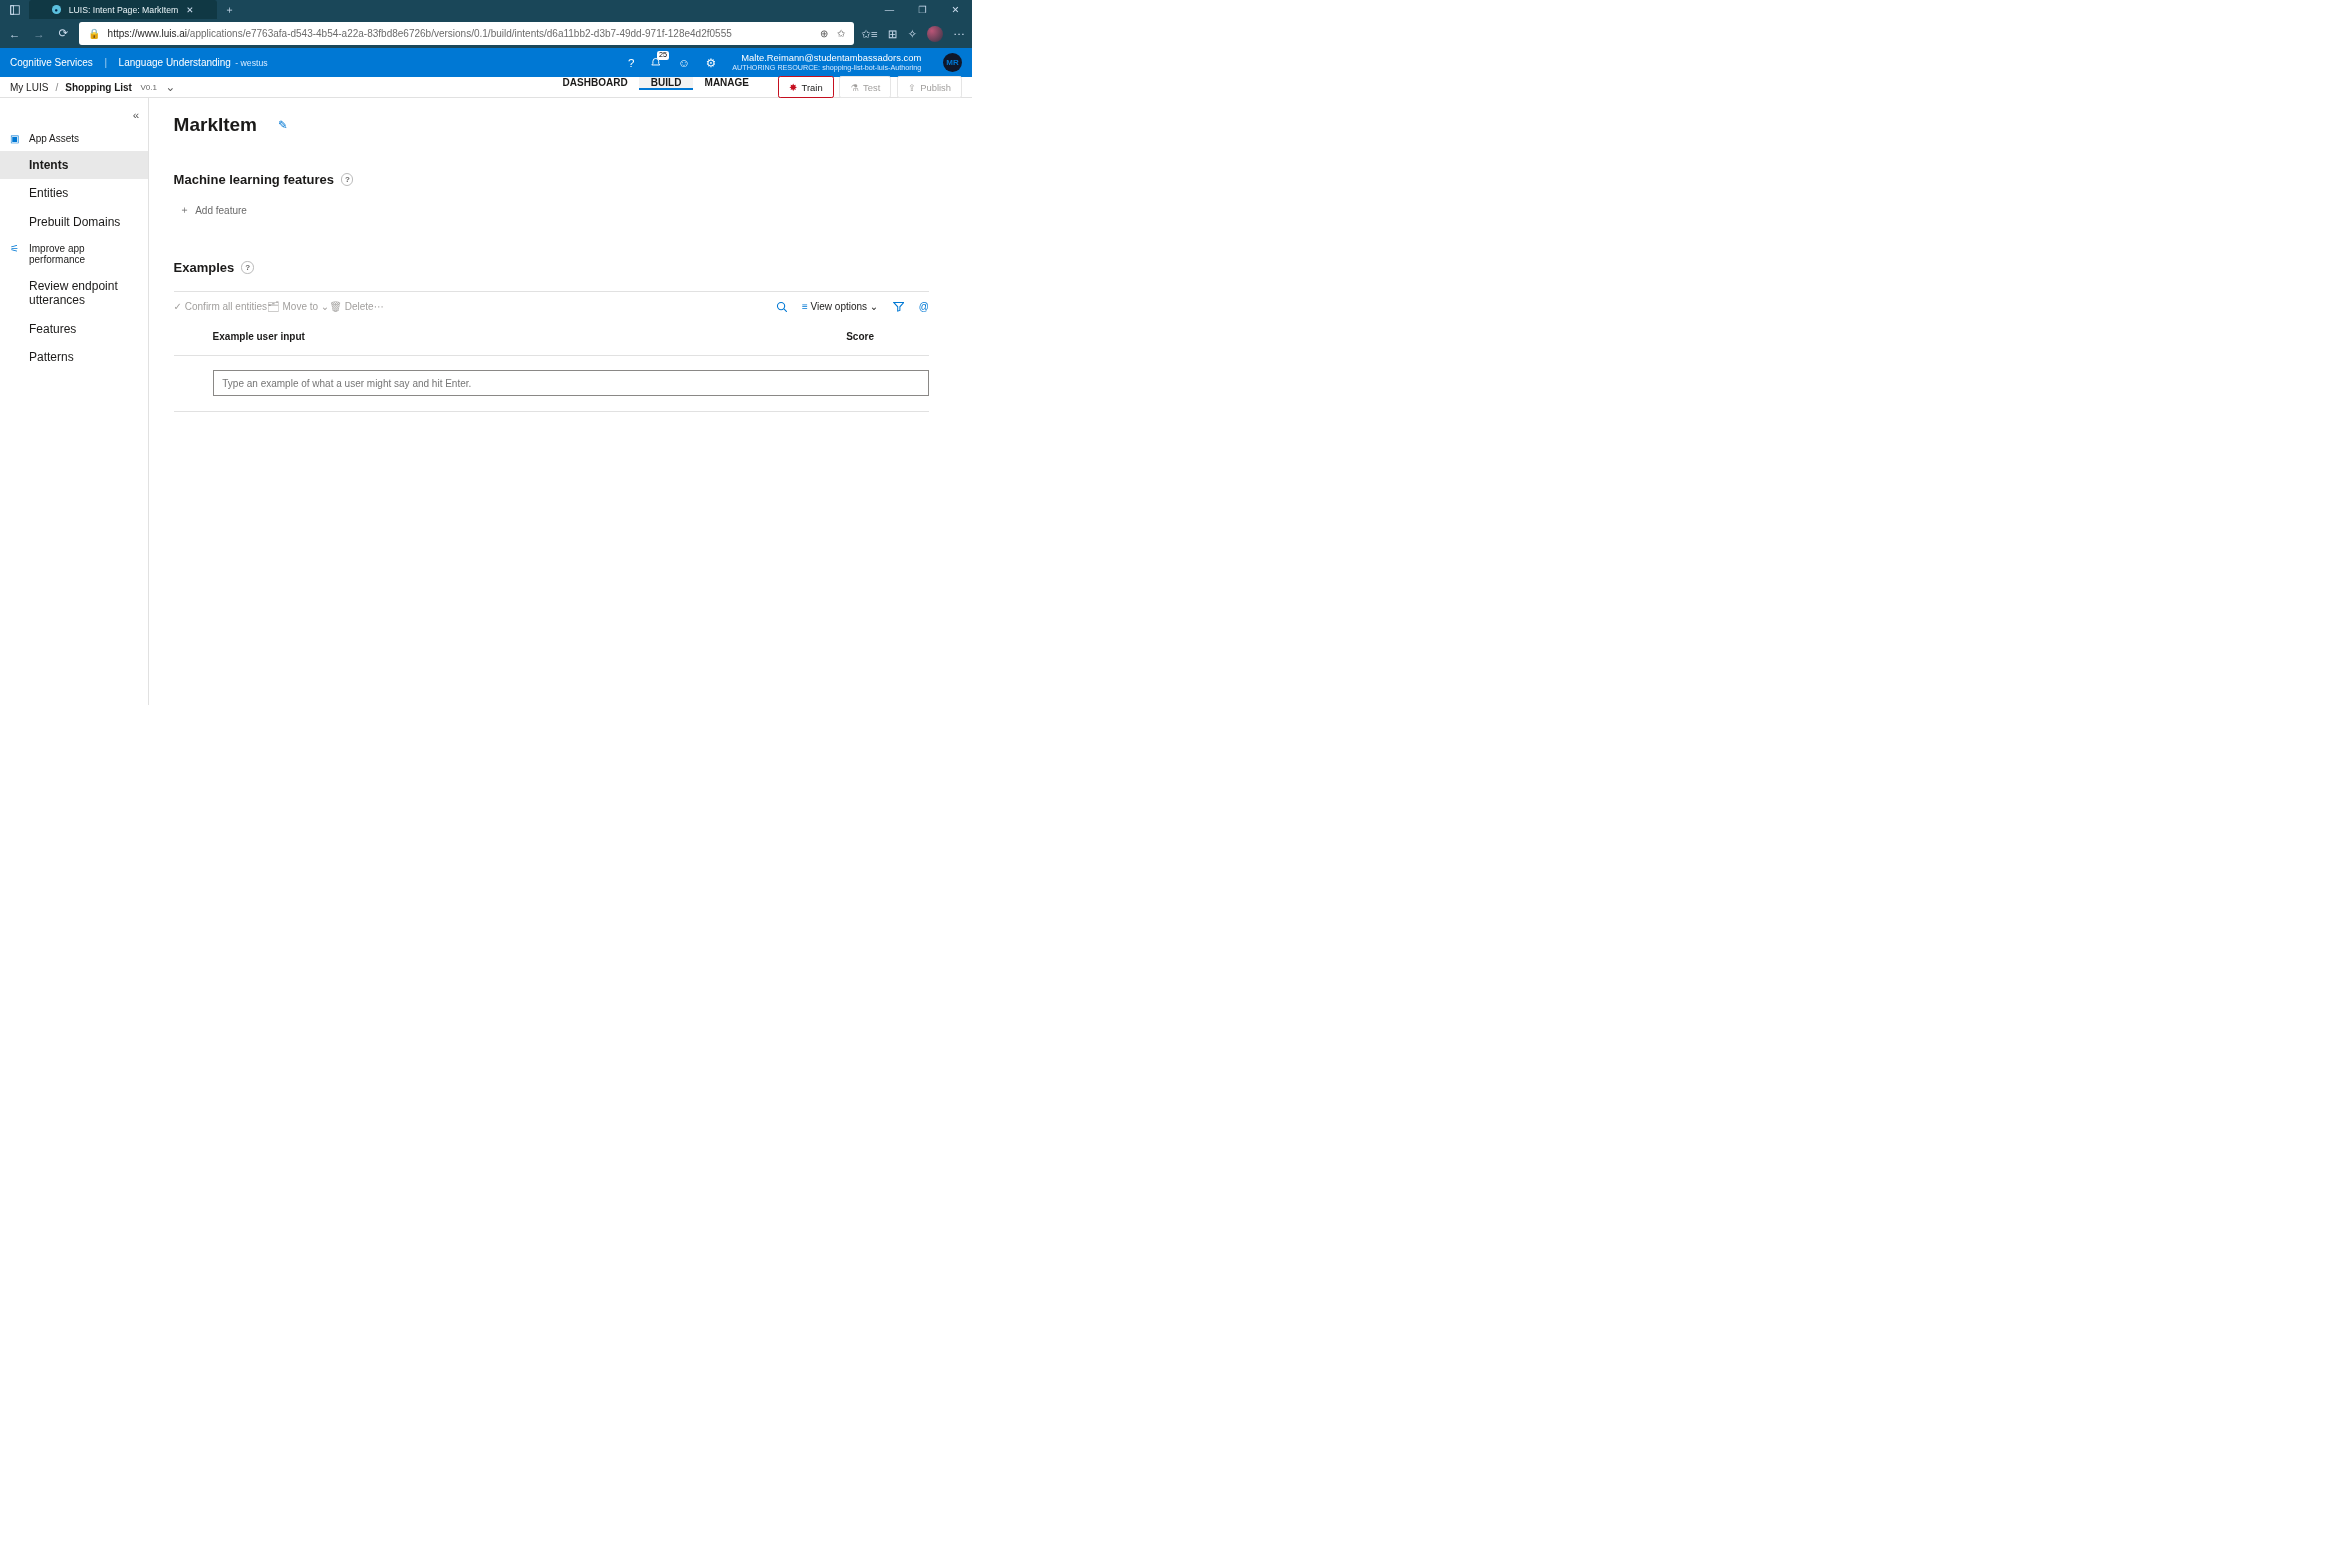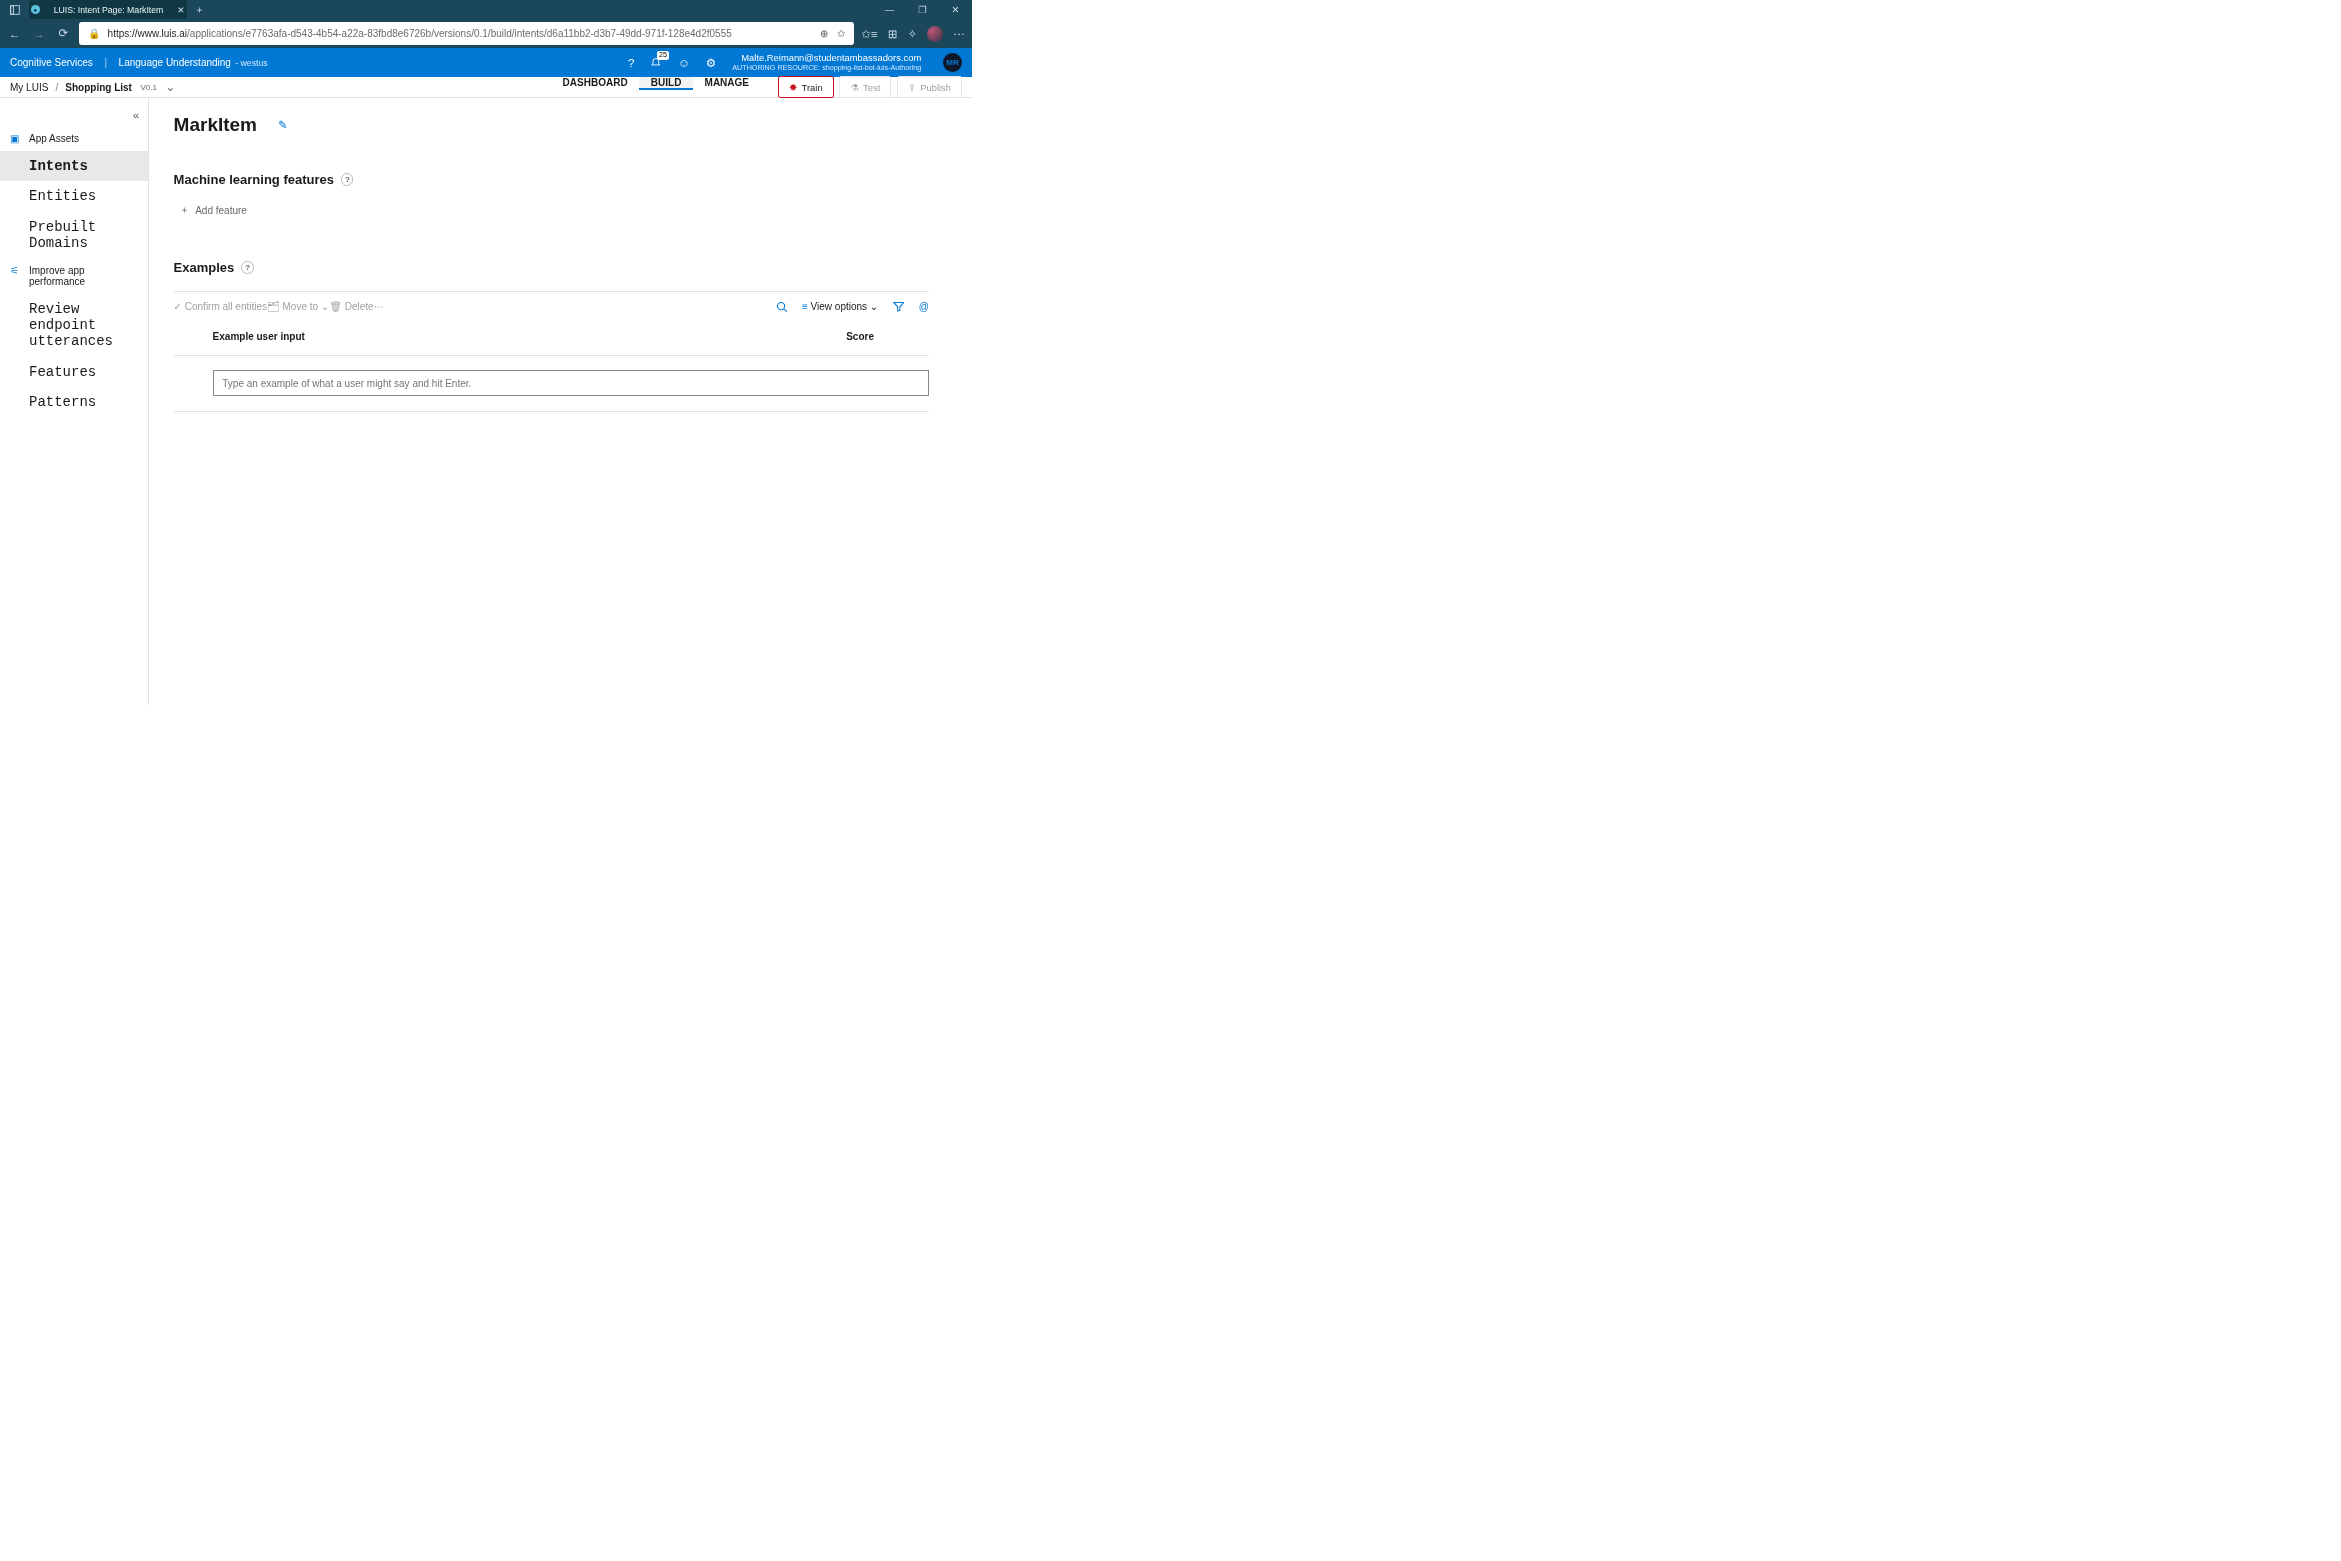--- a/index.html
+++ b/index.html
@@ -20,21 +20,21 @@
     --body-txt:#1b1a19;
     --disabled-txt:#a19f9d;
   }
   *{box-sizing:border-box;}
   html,body{margin:0;padding:0;background:#fff;font-family:Segoe UI,Arial,sans-serif;color:var(--body-txt);}
   body{width:972px;}
   
   .titlebar{height:19px;background:var(--titlebar);display:flex;align-items:flex-end;color:#fff;font-size:8.7px;position:relative;}
   .ti-left{display:flex;align-items:center;height:100%;}
   .ti-app{width:29px;height:100%;display:flex;align-items:center;justify-content:center;}
-  .tab{height:19px;background:var(--tabactive);display:flex;align-items:center;padding:0 2px;gap:14px;min-width:137px;border-top-left-radius:2.9px;border-top-right-radius:2.9px;}
+  .tab{height:19px;background:var(--tabactive);display:flex;align-items:center;padding:0 23px;gap:8px;min-width:137px;border-top-left-radius:2.9px;border-top-right-radius:2.9px;}
   .tab .fav{width:8.7px;height:8.7px;border-radius:50%;background:#5bc0de;display:flex;align-items:center;justify-content:center;font-size:5.8px;color:#024;}
   .tab .ttxt{white-space:nowrap;font-size:8.7px;color:#eaf4f8;}
   .tab .tx{margin-left:auto;color:#cde;}
   .newtab{width:20px;height:19px;display:flex;align-items:center;justify-content:center;color:#cde;font-size:10px;margin-left:2.9px;}
   .winctrls{position:absolute;right:0;top:0;height:19px;display:flex;}
   .winctrls div{width:33px;display:flex;align-items:center;justify-content:center;color:#cde;font-size:9.4px;}
   
   .urlbar{height:29px;background:var(--titlebar);display:flex;align-items:center;padding:0 5.8px;gap:7.2px;}
   .navbtn{width:17.3px;height:17.3px;display:flex;align-items:center;justify-content:center;color:#cde;font-size:11.6px;}
   .addr{flex:1;height:23px;background:#fff;border-radius:2.9px;display:flex;align-items:center;padding:0 8.7px;gap:7.2px;font-size:10px;}
@@ -72,21 +72,21 @@
   .pill.train{border-color:var(--btn-red);}
   .pill.train .dot{color:var(--btn-red);font-size:10px;}
   .pill.test,.pill.publish{color:var(--disabled-txt);border-color:#e5e5e5;}
   
   .layout{display:flex;min-height:607px;}
   .sidebar{width:149px;border-right:0.7px solid var(--pane-border);padding-top:5.8px;}
   .collapse{display:flex;justify-content:flex-end;padding:4.3px 8.7px;color:#555;}
   .sb-group{font-size:10px;color:#1b1a19;padding:7.2px 10px 7.2px 29px;position:relative;}
   .sb-group.hdr{font-weight:400;}
   .sb-ico{position:absolute;left:10px;top:7.2px;color:var(--link-blue);font-size:10px;}
-  .sb-item{padding:7.2px 10px 7.2px 29px;font-size:14px;color:#1b1a19;font-family:Liberation Mono, monospace;}
+  .sb-item{padding:7.2px 10px 7.2px 29px;font-size:12px;color:#1b1a19;}
   .sb-item.selected{background:var(--sidebar-sel);font-weight:600;}
   
   .main{flex:1;padding:16px 43px 29px 24.6px;}
   .h1row{display:flex;align-items:center;gap:21px;}
   .h1{font-size:19px;font-weight:700;}
   .editico{color:var(--link-blue);}
   .h2{font-size:13px;font-weight:600;margin-top:36px;display:flex;align-items:center;gap:7.2px;}
   .helpq{width:12.3px;height:12.3px;border-radius:50%;border:0.7px solid #bbb;display:inline-flex;align-items:center;justify-content:center;font-size:8px;color:#666;}
   .addfeat{margin-top:16px;color:var(--muted);font-size:10px;display:flex;align-items:center;gap:5.8px;padding-left:5.8px;}
   .section-ex{margin-top:43px;}

